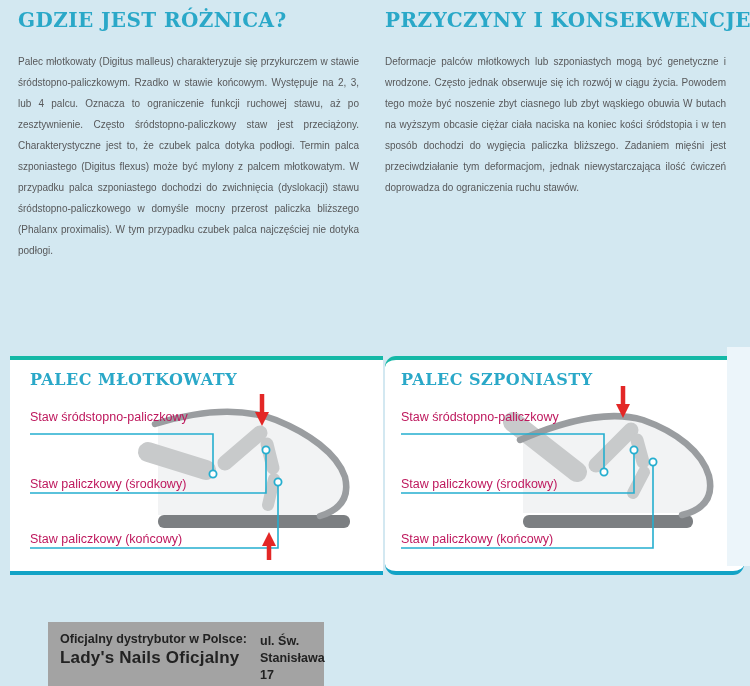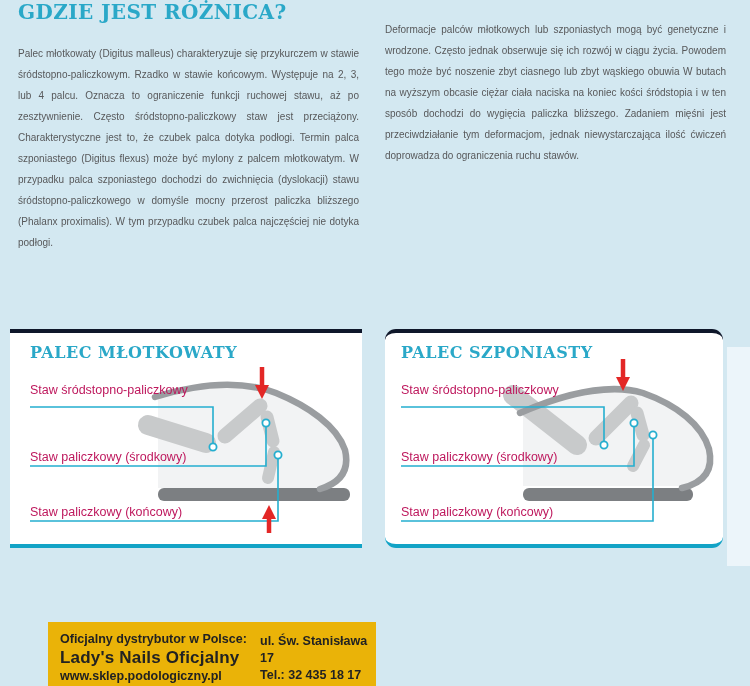--- a/index.html
+++ b/index.html
@@ -1,74 +1,75 @@
 <!DOCTYPE html>
 <html lang="pl"><head>
 <meta charset="utf-8">
 <style>
   html,body{margin:0;padding:0;}
   body{font-family:"Liberation Sans",sans-serif;}
   .page{position:relative;width:750px;height:686px;background:#d3e8f1;overflow:hidden;}
 
   
-  .article{position:absolute;top:0;}
+  .article{position:absolute;top:8px;}
   .article-left{left:18px;width:341px;}
   .article-right{left:385px;width:341px;}
   .article h1{
     margin:0;font-family:"DejaVu Serif","Liberation Serif",serif;
     font-size:20px;font-weight:bold;color:#2aa8c8;letter-spacing:.4px;
     white-space:nowrap;
   }
   .article p{
     margin:19px 0 0 0;font-size:10px;line-height:21px;color:#57585a;
     text-align:justify;
   }
 
   
   .card{
-    position:absolute;top:329px;height:211px;background:#ffffff;
-    border-top:4px solid #0f172a;border-bottom:4px solid #12a3c6;
+    position:absolute;top:356px;height:211px;background:#ffffff;
+    border-top:4px solid #14b8a6;border-bottom:4px solid #12a3c6;padding-left:21px;
   }
   .card-left{left:10px;width:352px;}
   .card-right{left:385px;width:338px;border-radius:11px;}
   .card-title{
     position:absolute;left:20px;top:10px;
     font-family:"DejaVu Serif","Liberation Serif",serif;
     font-size:16px;font-weight:bold;color:#2aa8c8;letter-spacing:.5px;
     white-space:nowrap;
   }
   .card-right .card-title{left:16px;}
   .joint-label{
     position:absolute;font-size:12.5px;color:#be185d;white-space:nowrap;
   }
   .card svg{position:absolute;left:0;top:0;}
   .edge-strip{position:absolute;left:727px;top:347px;width:23px;height:219px;background:#ecf5fa;}
 
   
   .footer-box{
-    position:absolute;left:48px;top:622px;width:328px;height:64px;
-    background:#eab308;color:#222;
+    position:absolute;left:48px;top:622px;width:276px;height:64px;
+    background:#a3a3a3;color:#222;
   }
   .footer-col-left{position:absolute;left:12px;top:9px;}
   .footer-col-right{position:absolute;left:212px;top:11px;}
   .footer-line-small{font-size:12.5px;font-weight:bold;line-height:16px;}
   .footer-company{font-size:17px;font-weight:bold;line-height:21px;letter-spacing:.2px;}
   .footer-addr{font-size:12.5px;font-weight:bold;line-height:17px;}
 </style>
 </head>
 <body>
 
 <div class="page">
 
   <section class="article article-left">
     <h1>GDZIE JEST RÓŻNICA?</h1>
     <p>Palec młotkowaty (Digitus malleus) charakteryzuje się przykurczem w stawie śródstopno-paliczkowym. Rzadko w stawie końcowym. Występuje na 2, 3, lub 4 palcu. Oznacza to ograniczenie funkcji ruchowej stawu, aż po zesztywnienie. Często śródstopno-paliczkowy staw jest przeciążony. Charakterystyczne jest to, że czubek palca dotyka podłogi. Termin palca szponiastego (Digitus flexus) może być mylony z palcem młotkowatym. W przypadku palca szponiastego dochodzi do zwichnięcia (dyslokacji) stawu śródstopno-paliczkowego w domyśle mocny przerost paliczka bliższego (Phalanx proximalis). W tym przypadku czubek palca najczęściej nie dotyka podłogi.</p>
   </section>
 
   <section class="article article-right">
+    <h1>PRZYCZYNY I KONSEKWENCJE</h1>
     <p>Deformacje palców młotkowych lub szponiastych mogą być genetyczne i wrodzone. Często jednak obserwuje się ich rozwój w ciągu życia. Powodem tego może być noszenie zbyt ciasnego lub zbyt wąskiego obuwia W butach na wyższym obcasie ciężar ciała naciska na koniec kości śródstopia i w ten sposób dochodzi do wygięcia paliczka bliższego. Zadaniem mięśni jest przeciwdziałanie tym deformacjom, jednak niewystarczająca ilość ćwiczeń doprowadza do ograniczenia ruchu stawów.</p>
   </section>
 
   <div class="card card-left">
     <svg width="352" height="211" viewBox="0 0 352 211">
 
       <path d="M148,62 C200,44 246,46 276,62 C306,77 331,96 338,120 C342,140 333,151 312,155 L148,155 Z" fill="#f2f3f4"></path>
 
       <rect x="148" y="155" width="192" height="13" rx="6" fill="#7c7f82"></rect>
 
@@ -142,21 +143,20 @@
     <div class="joint-label" style="left:16px;top:117px">Staw paliczkowy (środkowy)</div>
     <div class="joint-label" style="left:16px;top:172px">Staw paliczkowy (końcowy)</div>
   </div>
 
   <div class="edge-strip"></div>
 
   <div class="footer-box">
     <div class="footer-col-left">
       <div class="footer-line-small">Oficjalny dystrybutor w Polsce:</div>
       <div class="footer-company">Lady's Nails Oficjalny</div>
-      <div class="footer-line-small">www.sklep.podologiczny.pl</div>
     </div>
     <div class="footer-col-right">
       <div class="footer-addr">ul. Św. Stanisława 17</div>
       <div class="footer-addr">Tel.: 32 435 18 17</div>
     </div>
   </div>
 
 </div>
 
 </body></html>

